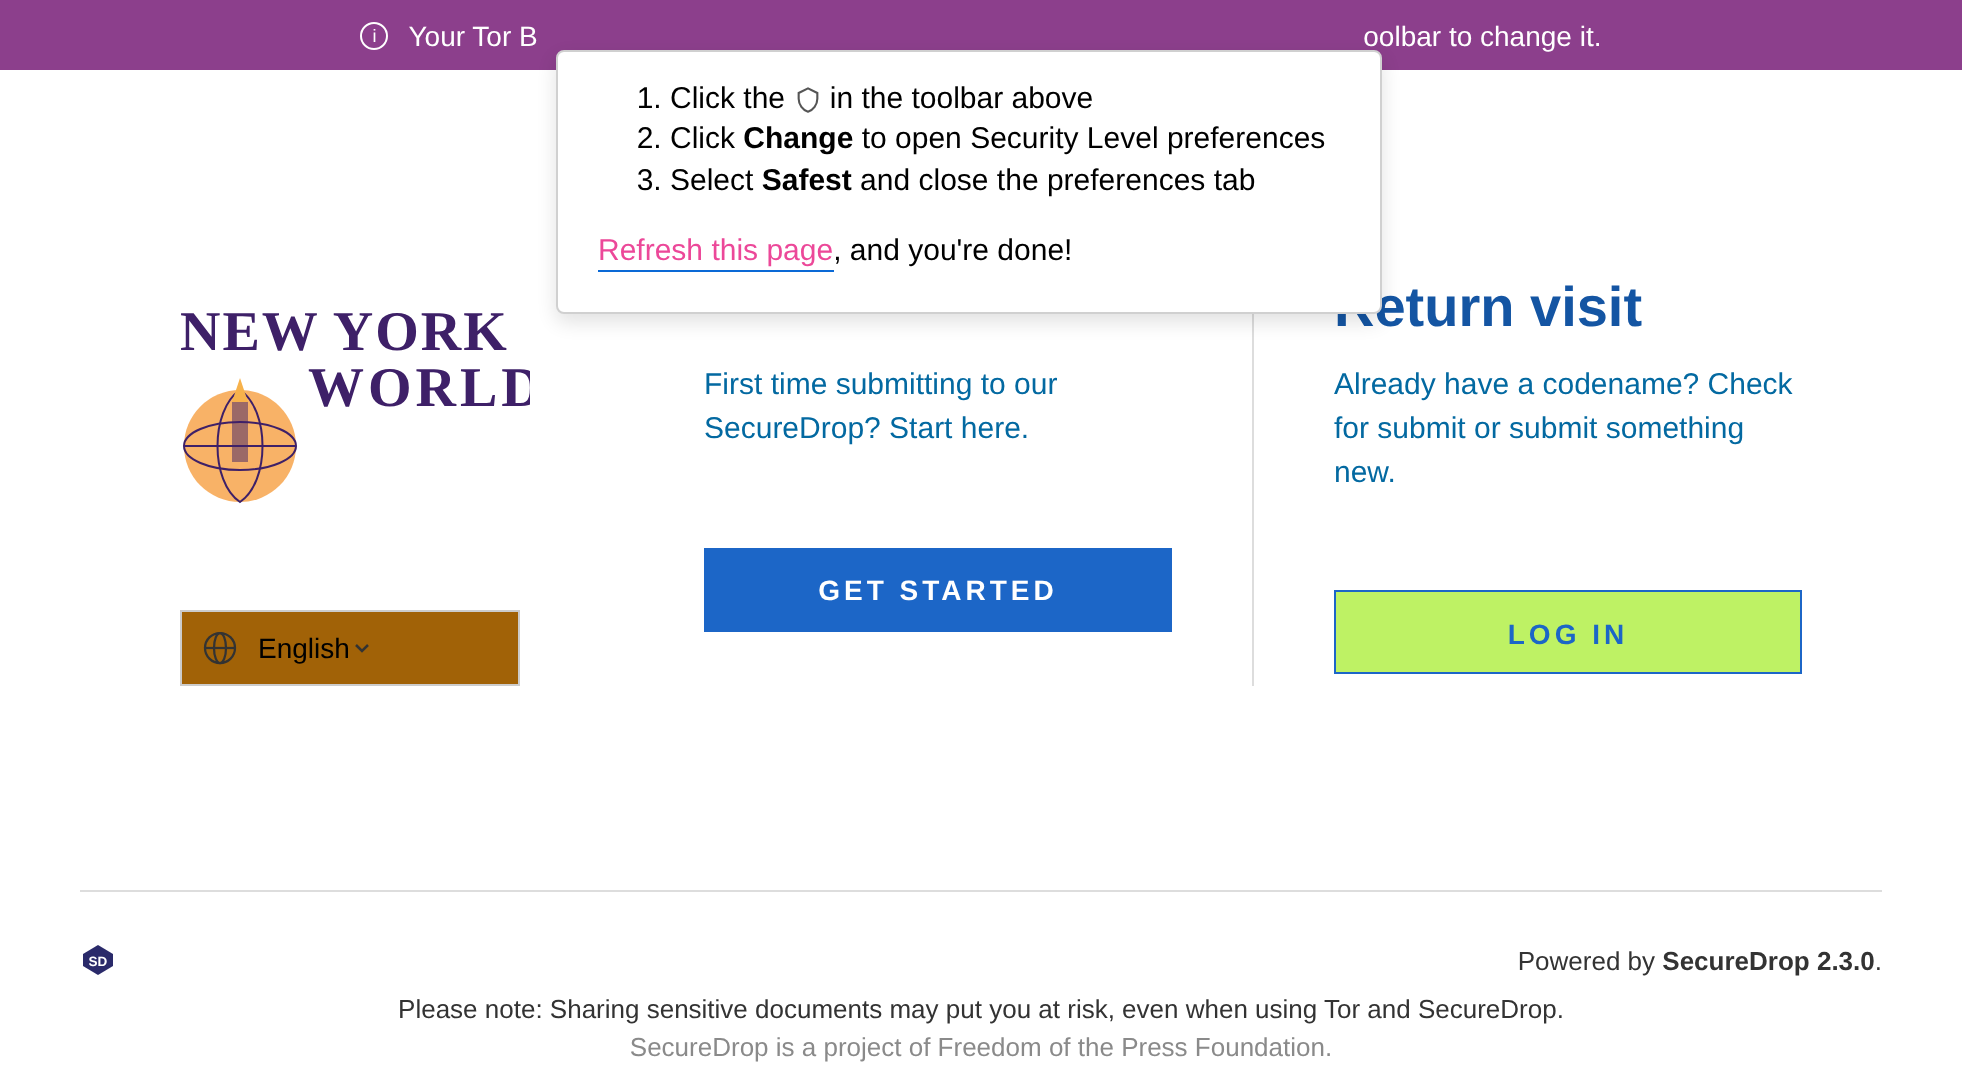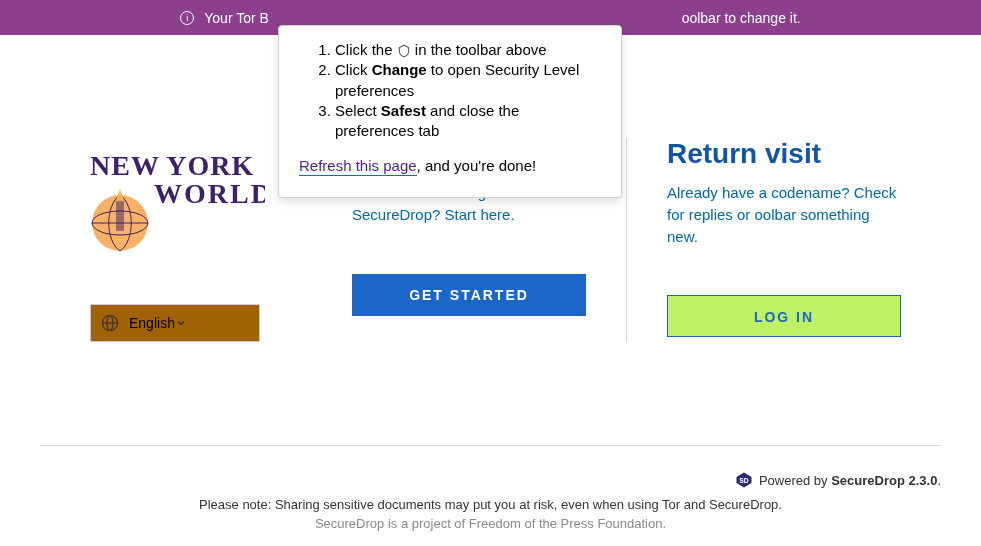--- a/index.html
+++ b/index.html
@@ -34,21 +34,21 @@
       display: flex;
       align-items: center;
       justify-content: center;
       font-size: 9px;
       flex-shrink: 0;
     }
     .popup {
       position: absolute;
       top: 25px;
       left: 278px;
-      width: 344px;
+      width: 413px;
       background: #fff;
       border: 1px solid #d0d0d0;
       border-radius: 4px;
       box-shadow: 0 4px 10px rgba(0,0,0,0.12);
       padding: 14px 20px 20px 20px;
       z-index: 100;
       color: #000;
       font-size: 15px;
       line-height: 1.35;
     }
@@ -61,21 +61,21 @@
     .shield-icon {
       display: inline-block;
       vertical-align: middle;
       width: 14px;
       height: 14px;
     }
     .popup .refresh-line {
       margin-top: 15px;
     }
     .popup a {
-      color: #4c1d95;
+      color: #ec4899;
       text-decoration: none;
       border-bottom: 1px solid #0a69d6;
       padding-bottom: 1px;
     }
     .main {
       display: flex;
       padding: 50px 40px 0 40px;
       gap: 16px;
     }
     .sidebar {
@@ -161,21 +161,21 @@
       right: 40px;
       border-top: 1px solid #ddd;
       padding-top: 25px;
       text-align: center;
       font-size: 13px;
       color: #333;
     }
     .footer-row {
       display: flex;
       align-items: center;
-      justify-content: flex-end;
+      justify-content: space-between;
       gap: 6px;
       margin-bottom: 8px;
     }
     .footer-logo {
       width: 18px;
       height: 18px;
     }
     .footer .line2 {
       margin-bottom: 4px;
     }
@@ -249,21 +249,21 @@
   </div>
 
   <div class="columns">
     <div class="col col-left">
       <h2 style="visibility:hidden">First visit</h2>
       <p>First time submitting to our SecureDrop? Start here.</p>
       <div class="btn btn-primary">GET STARTED</div>
     </div>
     <div class="col">
       <h2>Return visit</h2>
-      <p>Already have a codename? Check for replies or oolbar something new.</p>
+      <p>Already have a codename? Check for submit or submit something new.</p>
       <div class="btn btn-outline">LOG IN</div>
     </div>
   </div>
 </div>
 
 <div class="footer">
   <div class="footer-row">
     <svg class="footer-logo" viewBox="0 0 24 24">
       <polygon points="12,2 22,8 22,16 12,22 2,16 2,8" fill="#2a2a6a"></polygon>
       <text x="12" y="16" font-size="9" fill="#fff" text-anchor="middle" font-weight="700">SD</text>

